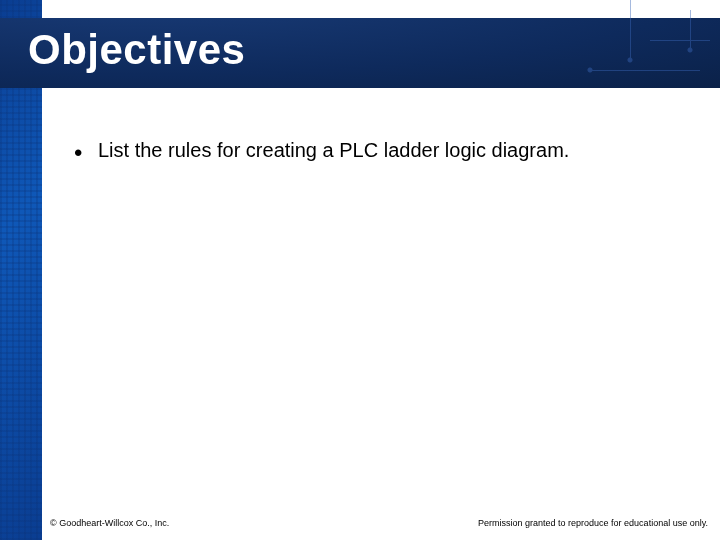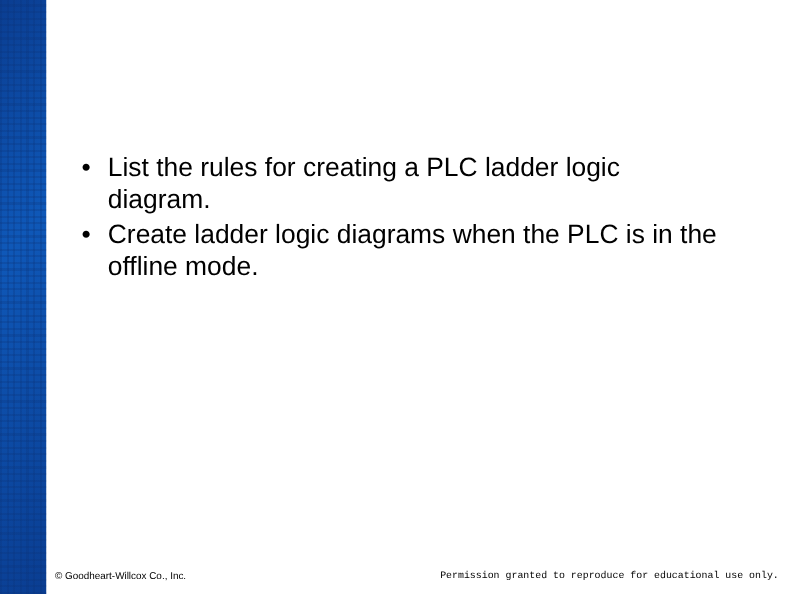--- a/index.html
+++ b/index.html
@@ -56,21 +56,21 @@
     font-size: 42px;
     font-weight: 700;
     letter-spacing: 0.5px;
   }
   
   .content {
     position: absolute;
     left: 70px; top: 138px;
     width: 590px;
     color: #000000;
-    font-size: 24px;
+    font-size: 20px;
     line-height: 1.22;
   }
   .content ul { list-style: none; }
   .content li {
     position: relative;
     padding-left: 28px;
     margin-bottom: 2px;
   }
   .content li::before {
     content: "•";
@@ -82,34 +82,36 @@
   
   .footer {
     position: absolute;
     left: 50px; right: 12px; bottom: 12px;
     height: 14px;
     font-size: 9px;
     color: #000;
     margin-top: 32px;
   }
   .footer-left { position: absolute; left: 0; bottom: 0; }
-  .footer-right { position: absolute; right: 0; bottom: 0; font-family: Liberation Mono, monospace; }
+  .footer-right { position: absolute; right: 0; bottom: 0; }
 </style>
 </head>
 <body>
 
 <div class="slide">
 
   <div class="left-strip"></div>
 
+  <div class="title-bar">
+    <div class="title-text">Objectives</div>
+  </div>
 
   <div class="content">
     <ul>
       <li><span>List the rules for creating a PLC ladder logic diagram.</span></li>
-      <li><span>Create ladder logic diagrams when the PLC is in the offline mode.</span></li>
     </ul>
   </div>
 
   <div class="footer">
     <span class="footer-left">© Goodheart-Willcox Co., Inc.</span>
     <span class="footer-right">Permission granted to reproduce for educational use only.</span>
   </div>
 
 </div>
 

